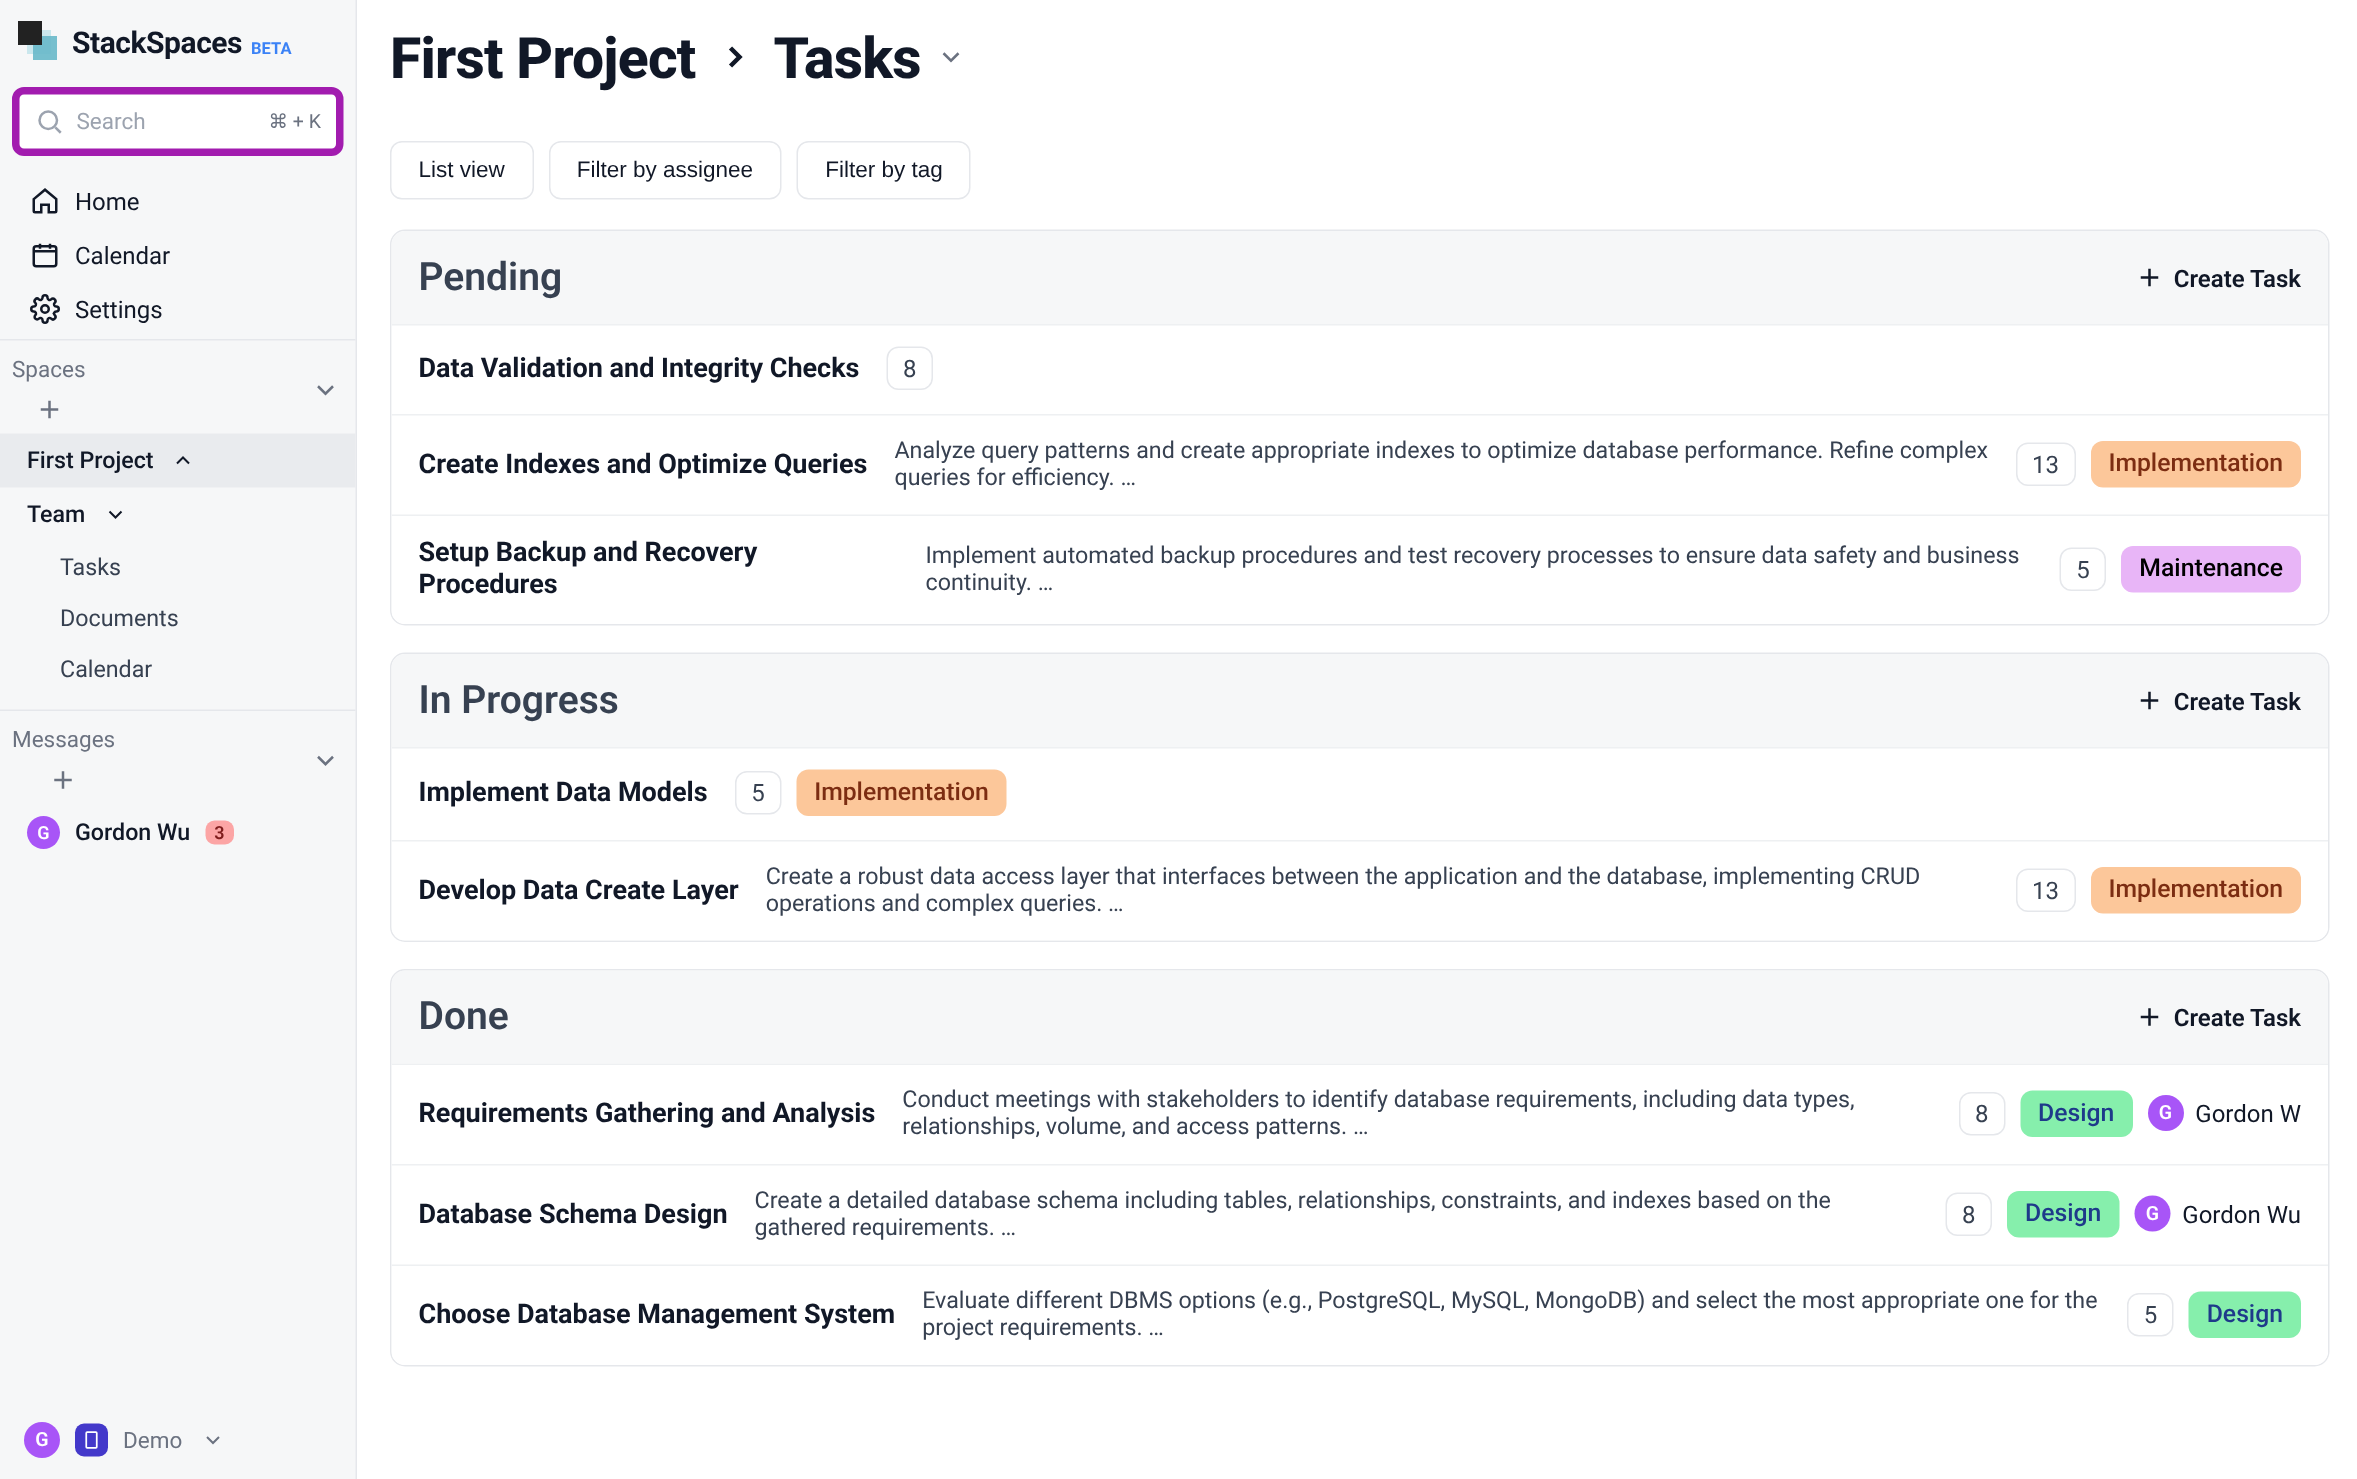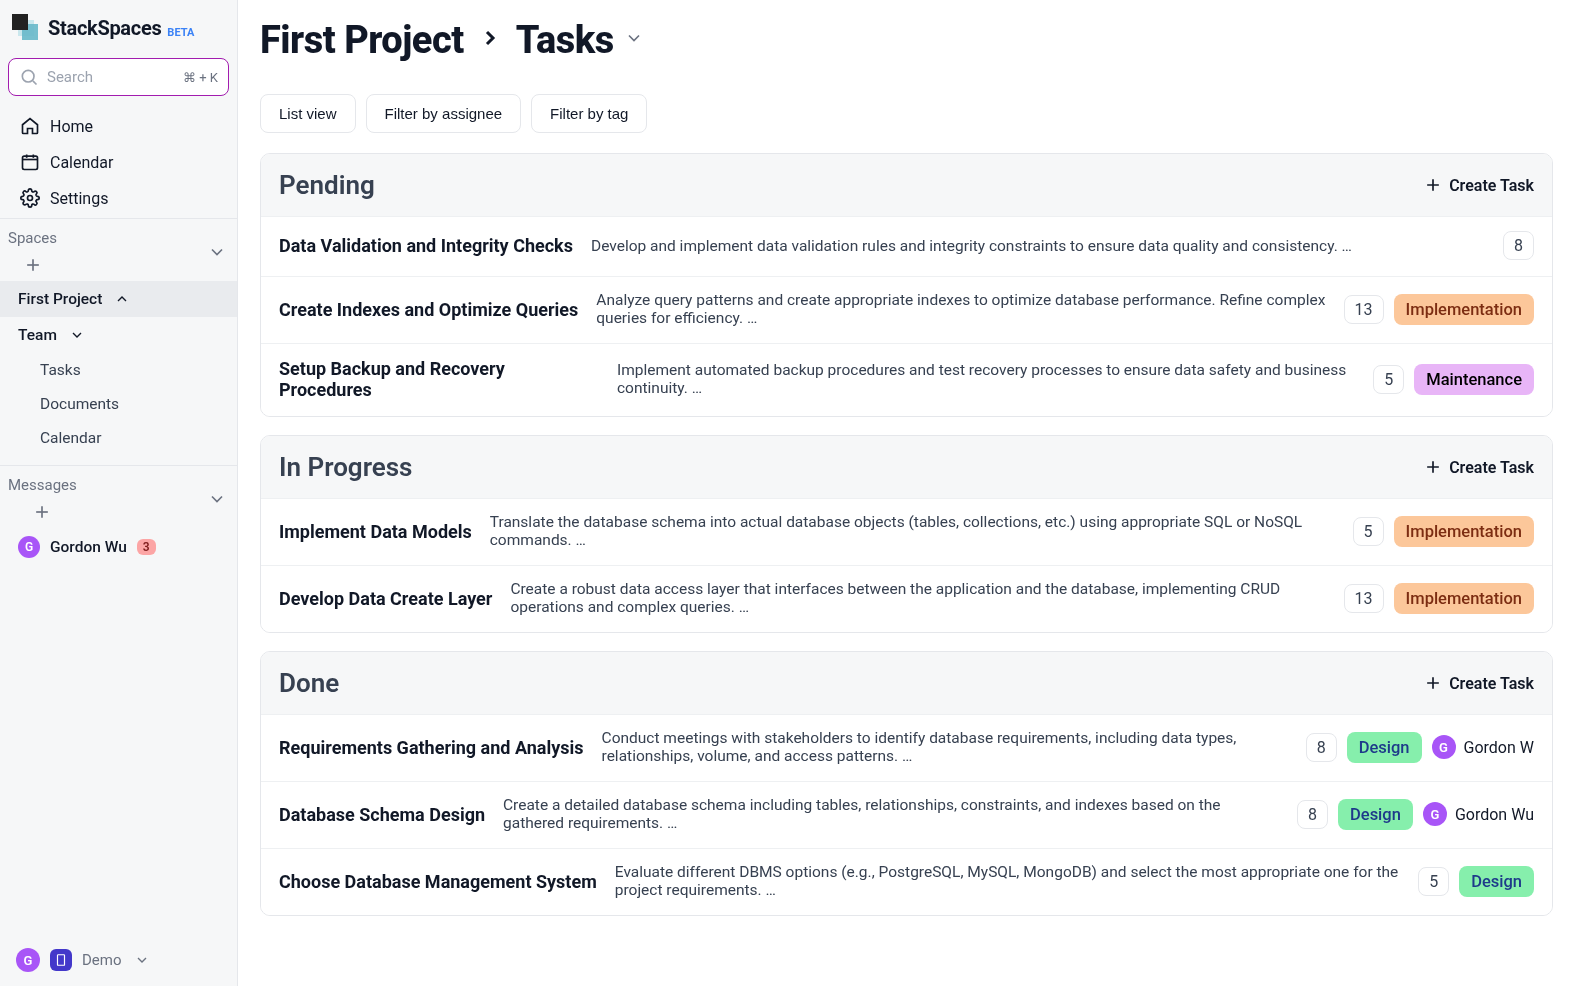--- a/index.html
+++ b/index.html
@@ -33,21 +33,21 @@
 }
 .logo .sq { position:absolute; width:16px; height:16px; }
 .logo .sq1 { background:#222; top:0; left:0; }
 .logo .sq2 { background:#68b8c9; top:10px; left:10px; opacity:0.9; }
 .logo .sq3 { background:#b8e0e8; top:6px; left:6px; opacity:0.7; }
 .app-name { font-weight:700; font-size:20px; letter-spacing:-0.3px; }
 .beta { color:#3b82f6; font-size:11px; font-weight:700; margin-left:-2px; position:relative; top:4px; }
 .search-box {
   margin: 6px 8px 10px 8px;
   display:flex; align-items:center; justify-content:space-between;
-  background:#fff; border:1px solid #a21caf; border-radius:8px;
+  background:#fff; border:5px solid #a21caf; border-radius:8px;
   padding:8px 10px; color:#9ca3af; font-size:15px;
 }
 .search-left { display:flex; align-items:center; gap:8px; }
 .kbd { font-size:13px; color:#6b7280; }
 .nav-primary { padding: 2px 4px; }
 .nav-item, .tree-item {
   display:flex; align-items:center; gap:10px;
   padding: 8px 16px; font-size:16px; color:#111827;
   cursor:pointer;
 }
@@ -300,21 +300,20 @@
               <svg viewBox="0 0 24 24" fill="none" stroke="#111827" stroke-width="2">
                 <line x1="12" y1="5" x2="12" y2="19"></line>
                 <line x1="5" y1="12" x2="19" y2="12"></line>
               </svg>
             </span>
             <span>Create Task</span>
           </div>
         </div>
         <div class="task-row">
           <div class="task-title">Data Validation and Integrity Checks</div>
-          <div class="task-desc">Develop and implement data validation rules and integrity constraints to ensure data quality and consistency. …</div>
           <div class="task-meta">
             <span class="points">8</span>
           </div>
         </div>
         <div class="task-row">
           <div class="task-title">Create Indexes and Optimize Queries</div>
           <div class="task-desc">Analyze query patterns and create appropriate indexes to optimize database performance. Refine complex queries for efficiency. …</div>
           <div class="task-meta">
             <span class="points">13</span>
             <span class="tag tag-implementation">Implementation</span>
@@ -337,21 +336,20 @@
               <svg viewBox="0 0 24 24" fill="none" stroke="#111827" stroke-width="2">
                 <line x1="12" y1="5" x2="12" y2="19"></line>
                 <line x1="5" y1="12" x2="19" y2="12"></line>
               </svg>
             </span>
             <span>Create Task</span>
           </div>
         </div>
         <div class="task-row">
           <div class="task-title">Implement Data Models</div>
-          <div class="task-desc">Translate the database schema into actual database objects (tables, collections, etc.) using appropriate SQL or NoSQL commands. …</div>
           <div class="task-meta">
             <span class="points">5</span>
             <span class="tag tag-implementation">Implementation</span>
           </div>
         </div>
         <div class="task-row">
           <div class="task-title">Develop Data Create Layer</div>
           <div class="task-desc">Create a robust data access layer that interfaces between the application and the database, implementing CRUD operations and complex queries. …</div>
           <div class="task-meta">
             <span class="points">13</span>

